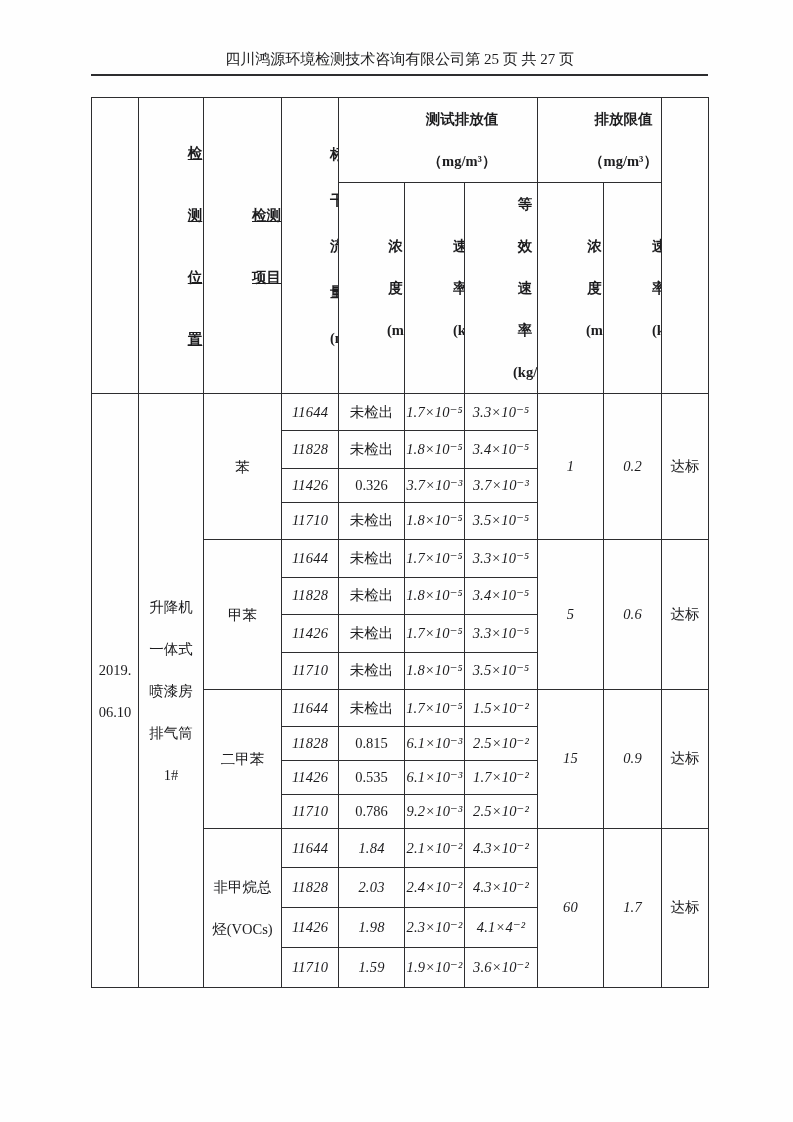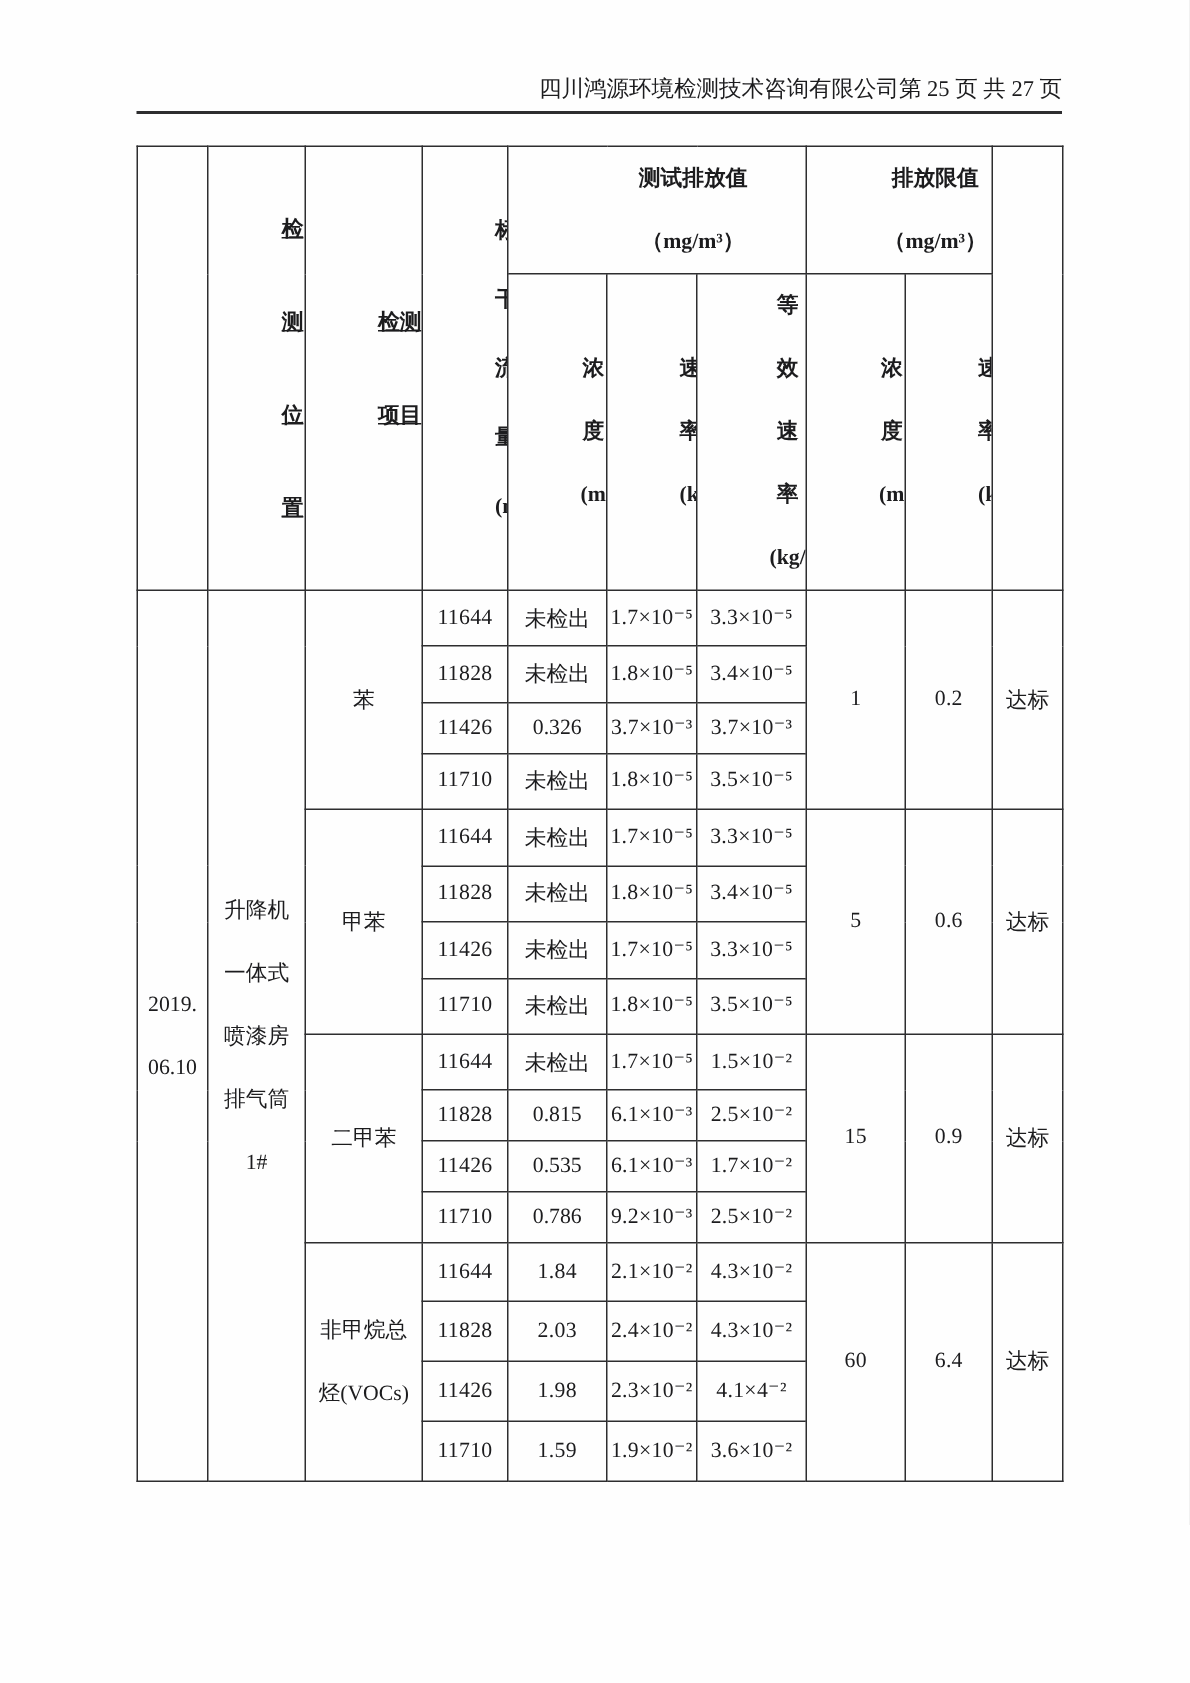--- a/index.html
+++ b/index.html
@@ -8,21 +8,21 @@
     position:relative;
     width:793px; height:1122px;
     background:#fefefe;
     margin:0 auto;
     font-family:"Liberation Serif","DejaVu Serif",serif;
     color:#1c1c1e;
     overflow:hidden;
   }
   .doc-header {
     position:absolute; left:91px; top:50px; width:617px;
-    display:flex; justify-content:flex-end; align-items:flex-end;
+    display:flex; justify-content:center; align-items:flex-end;
     border-bottom:2px solid #2d2d2f;
     padding-bottom:5px;
     font-size:15px; white-space:nowrap;
   }
   .report {
     position:absolute; left:91px; top:97px;
     width:617px; height:891px;
     border-collapse:collapse; table-layout:fixed;
   }
   .report th, .report td {
@@ -35,21 +35,21 @@
   }
   .report td { font-size:14.5px; }
   .pre { white-space:pre-line; }
   .th-tall  { line-height:62px;text-decoration:underline; }
   .th-flow  { line-height:46px; }
   .th-group { line-height:42px; }
   .th-sub   { line-height:42px; }
   .ml       { line-height:42px; }
   .hr1 { height:82px; }
   .hr2 { height:126px; }
-  .num { letter-spacing:0.2px; }
+  .num { letter-spacing:0.2px;font-style:italic; }
 </style>
 </head>
 <body>
 
 <div class="page">
 
   <div class="doc-header">
     <span>四川鸿源环境检测技术咨询有限公司</span>
     <span>第 25 页 共 27 页</span>
   </div>
@@ -195,21 +195,21 @@
       </tr>
 
       <tr>
         <td rowspan="4" class="pre ml">非甲烷总
 烃(VOCs)</td>
         <td class="num">11644</td>
         <td class="num">1.84</td>
         <td class="num">2.1×10⁻²</td>
         <td class="num">4.3×10⁻²</td>
         <td rowspan="4" class="num">60</td>
-        <td rowspan="4" class="num">6.4</td>
+        <td rowspan="4" class="num">1.7</td>
         <td rowspan="4">达标</td>
       </tr>
       <tr>
         <td class="num">11828</td>
         <td class="num">2.03</td>
         <td class="num">2.4×10⁻²</td>
         <td class="num">4.3×10⁻²</td>
       </tr>
       <tr>
         <td class="num">11426</td>

